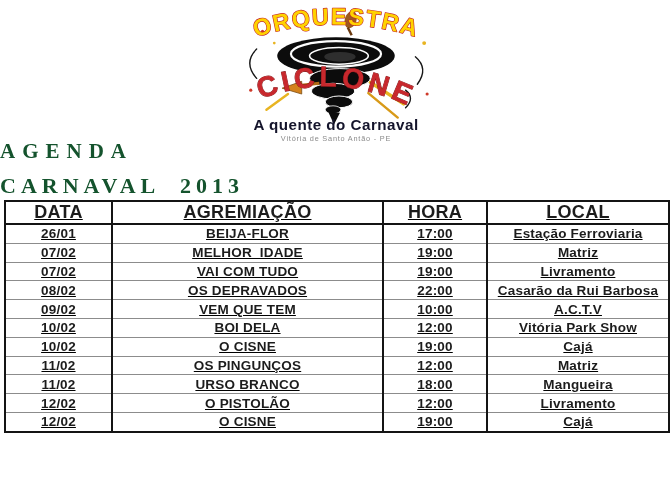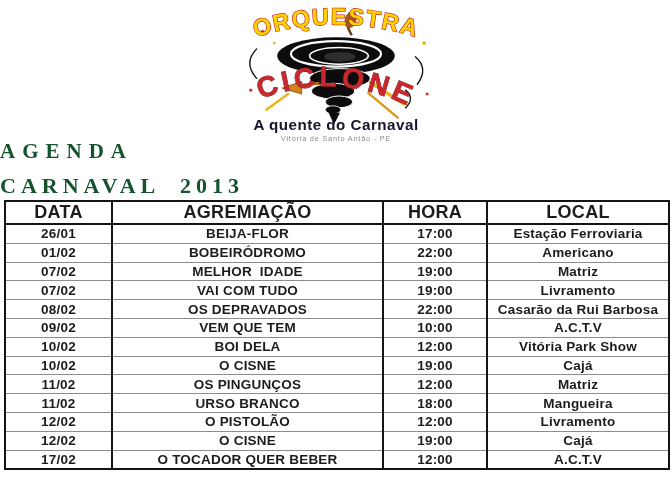--- a/index.html
+++ b/index.html
@@ -68,20 +68,21 @@
     margin-top: 13px;
   }
 
   
   table.agenda {
     border-collapse: collapse;
     table-layout: fixed;
     width: 664px;
     margin: 3px 0 0 4px;
     border: 2px solid #141414;
+    text-decoration: underline;
   }
   table.agenda th, table.agenda td {
     padding: 0;
     text-align: center;
     font-weight: bold;
     color: #1c1c1c;
     white-space: pre;
     overflow: hidden;
     border-left: 2px solid #141414;
   }
@@ -180,26 +181,20 @@
       </tr>
     </thead>
     <tbody id="agenda-body">
         <tr>
           <td>26/01</td>
           <td>BEIJA-FLOR</td>
           <td>17:00</td>
           <td>Estação Ferroviaria</td>
         </tr>
         <tr>
-          <td>01/02</td>
-          <td>BOBEIRÓDROMO</td>
-          <td>22:00</td>
-          <td>Americano</td>
-        </tr>
-        <tr>
           <td>07/02</td>
           <td>MELHOR  IDADE</td>
           <td>19:00</td>
           <td>Matriz</td>
         </tr>
         <tr>
           <td>07/02</td>
           <td>VAI COM TUDO</td>
           <td>19:00</td>
           <td>Livramento</td>
@@ -245,22 +240,16 @@
           <td>O PISTOLÃO</td>
           <td>12:00</td>
           <td>Livramento</td>
         </tr>
         <tr>
           <td>12/02</td>
           <td>O CISNE</td>
           <td>19:00</td>
           <td>Cajá</td>
         </tr>
-        <tr>
-          <td>17/02</td>
-          <td>O TOCADOR QUER BEBER</td>
-          <td>12:00</td>
-          <td>A.C.T.V</td>
-        </tr>
       </tbody>
   </table>
 
 </div>
 
 </body></html>

